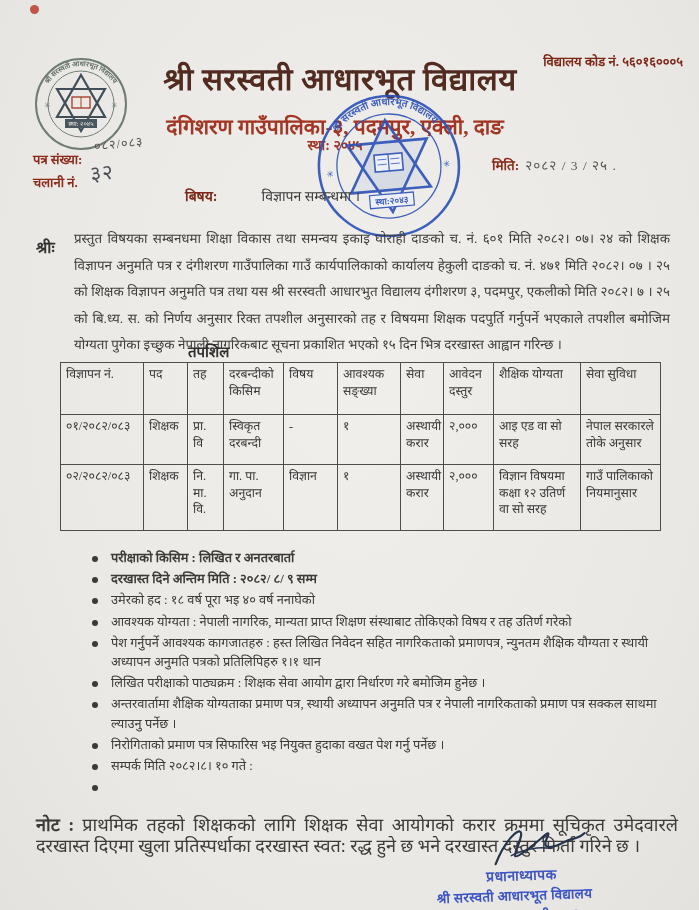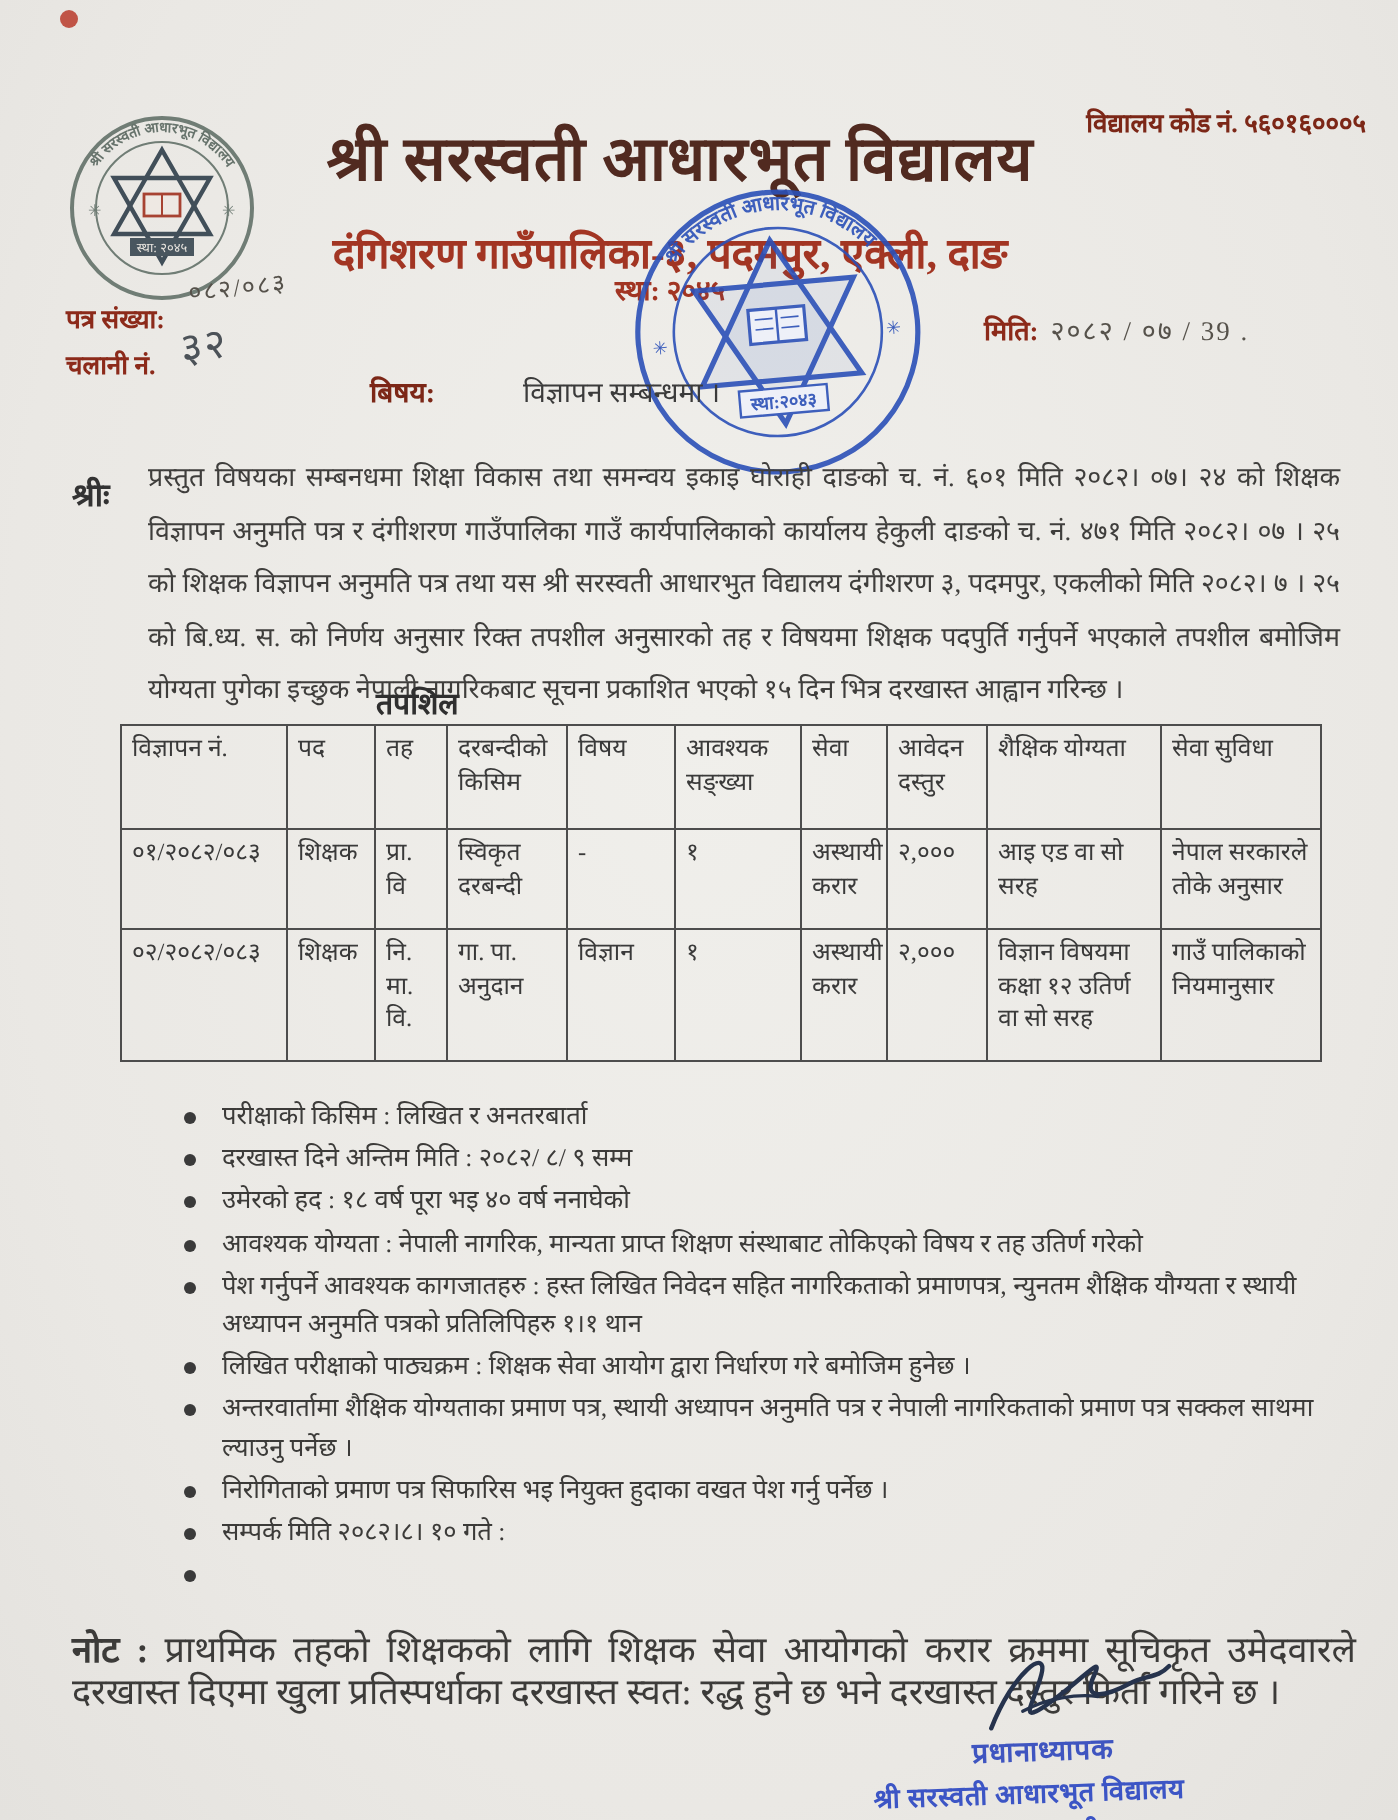--- a/index.html
+++ b/index.html
@@ -28,21 +28,21 @@
              text-align:justify;color:#3f3e3c;margin:0;}
   .details-heading{left:188px;top:341px;font-size:15px;font-weight:700;color:#2f2f2f;}
   table.vacancy{position:absolute;left:60px;top:362px;width:600px;border-collapse:collapse;
                 table-layout:fixed;font-size:12.3px;line-height:16.5px;color:#3a3a3a;}
   table.vacancy th,table.vacancy td{border:1.2px solid #4d4d4d;padding:3px 5px;vertical-align:top;
                 text-align:left;font-weight:400;overflow:hidden;}
   tr.hdr{height:52px;} tr.r1{height:50px;} tr.r2{height:66px;}
   td.ctr{text-align:center;}
   .bullets{position:absolute;left:92px;top:549px;width:592px;margin:0;padding:0;list-style:none;}
   .bullets li{display:flex;gap:13px;margin-bottom:2px;font-size:12.8px;line-height:19.2px;color:#3c3b39;}
-  .bullets li:nth-child(-n+2) .btxt{font-weight:400;}
+  .bullets li:nth-child(-n+2) .btxt{font-weight:700;}
   .bullet-dot{flex:0 0 6px;width:6px;height:6px;margin-top:7px;border-radius:50%;background:#3a3a3a;}
   .note{left:36px;top:797px;width:642px;font-size:18px;line-height:21px;text-align:justify;color:#3c3b39;}
   .note .lbl{font-weight:700;margin-right:8px;}
   .sig-block{left:428px;top:824px;width:260px;transform:rotate(-2deg);}
   .sig-svg{position:absolute;left:62px;top:-4px;}
   .sig-title{margin:40px 0 0 58px;font-size:14px;font-weight:700;color:#3f55c0;letter-spacing:.5px;}
   .sig-school{margin:2px 0 0 8px;font-size:13.5px;font-weight:700;color:#3c55c5;letter-spacing:.3px;}
   .sig-place{margin:2px 0 0 48px;font-size:13.5px;font-weight:700;color:#3c55c5;letter-spacing:.3px;}
   .seal-left{left:34px;top:55px;opacity:.92;}
   .stamp-center{left:312px;top:92px;opacity:.9;transform:rotate(-5deg);}
@@ -77,21 +77,21 @@
   <h1 class="abs school-name">श्री सरस्वती आधारभूत विद्यालय</h1>
   <div class="abs address">दंगिशरण गाउँपालिका-३, पदमपुर, एक्ली, दाङ</div>
   <div class="abs estd">स्था: २०४५</div>
 
   <div class="abs ref-label">पत्र संख्या:</div>
   <div class="abs hand ref-value">०८२/०८३</div>
   <div class="abs dispatch-label">चलानी नं.</div>
   <div class="abs hand dispatch-value">३२</div>
 
   <div class="abs date-line">
-    <span class="lbl">मिति:</span><span class="hand">२०८२ / ०७ / 39 .</span>
+    <span class="lbl">मिति:</span><span class="hand">२०८२ / 3 / २५ .</span>
   </div>
 
   <svg class="abs stamp-center" width="154" height="150" viewBox="0 0 154 150">
     <defs>
       <path id="stampArcTop" d="M 14,76 A 63,63 0 0 1 140,76"></path>
       <path id="stampArcBottom" d="M 22,80 A 55,55 0 0 0 132,80"></path>
     </defs>
     <circle cx="77" cy="74" r="70" fill="none" stroke="#2b50b8" stroke-width="2.6"></circle>
     <circle cx="77" cy="74" r="52" fill="none" stroke="#2b50b8" stroke-width="1.3"></circle>
     <text font-size="10" fill="#2b50b8" font-weight="bold">

